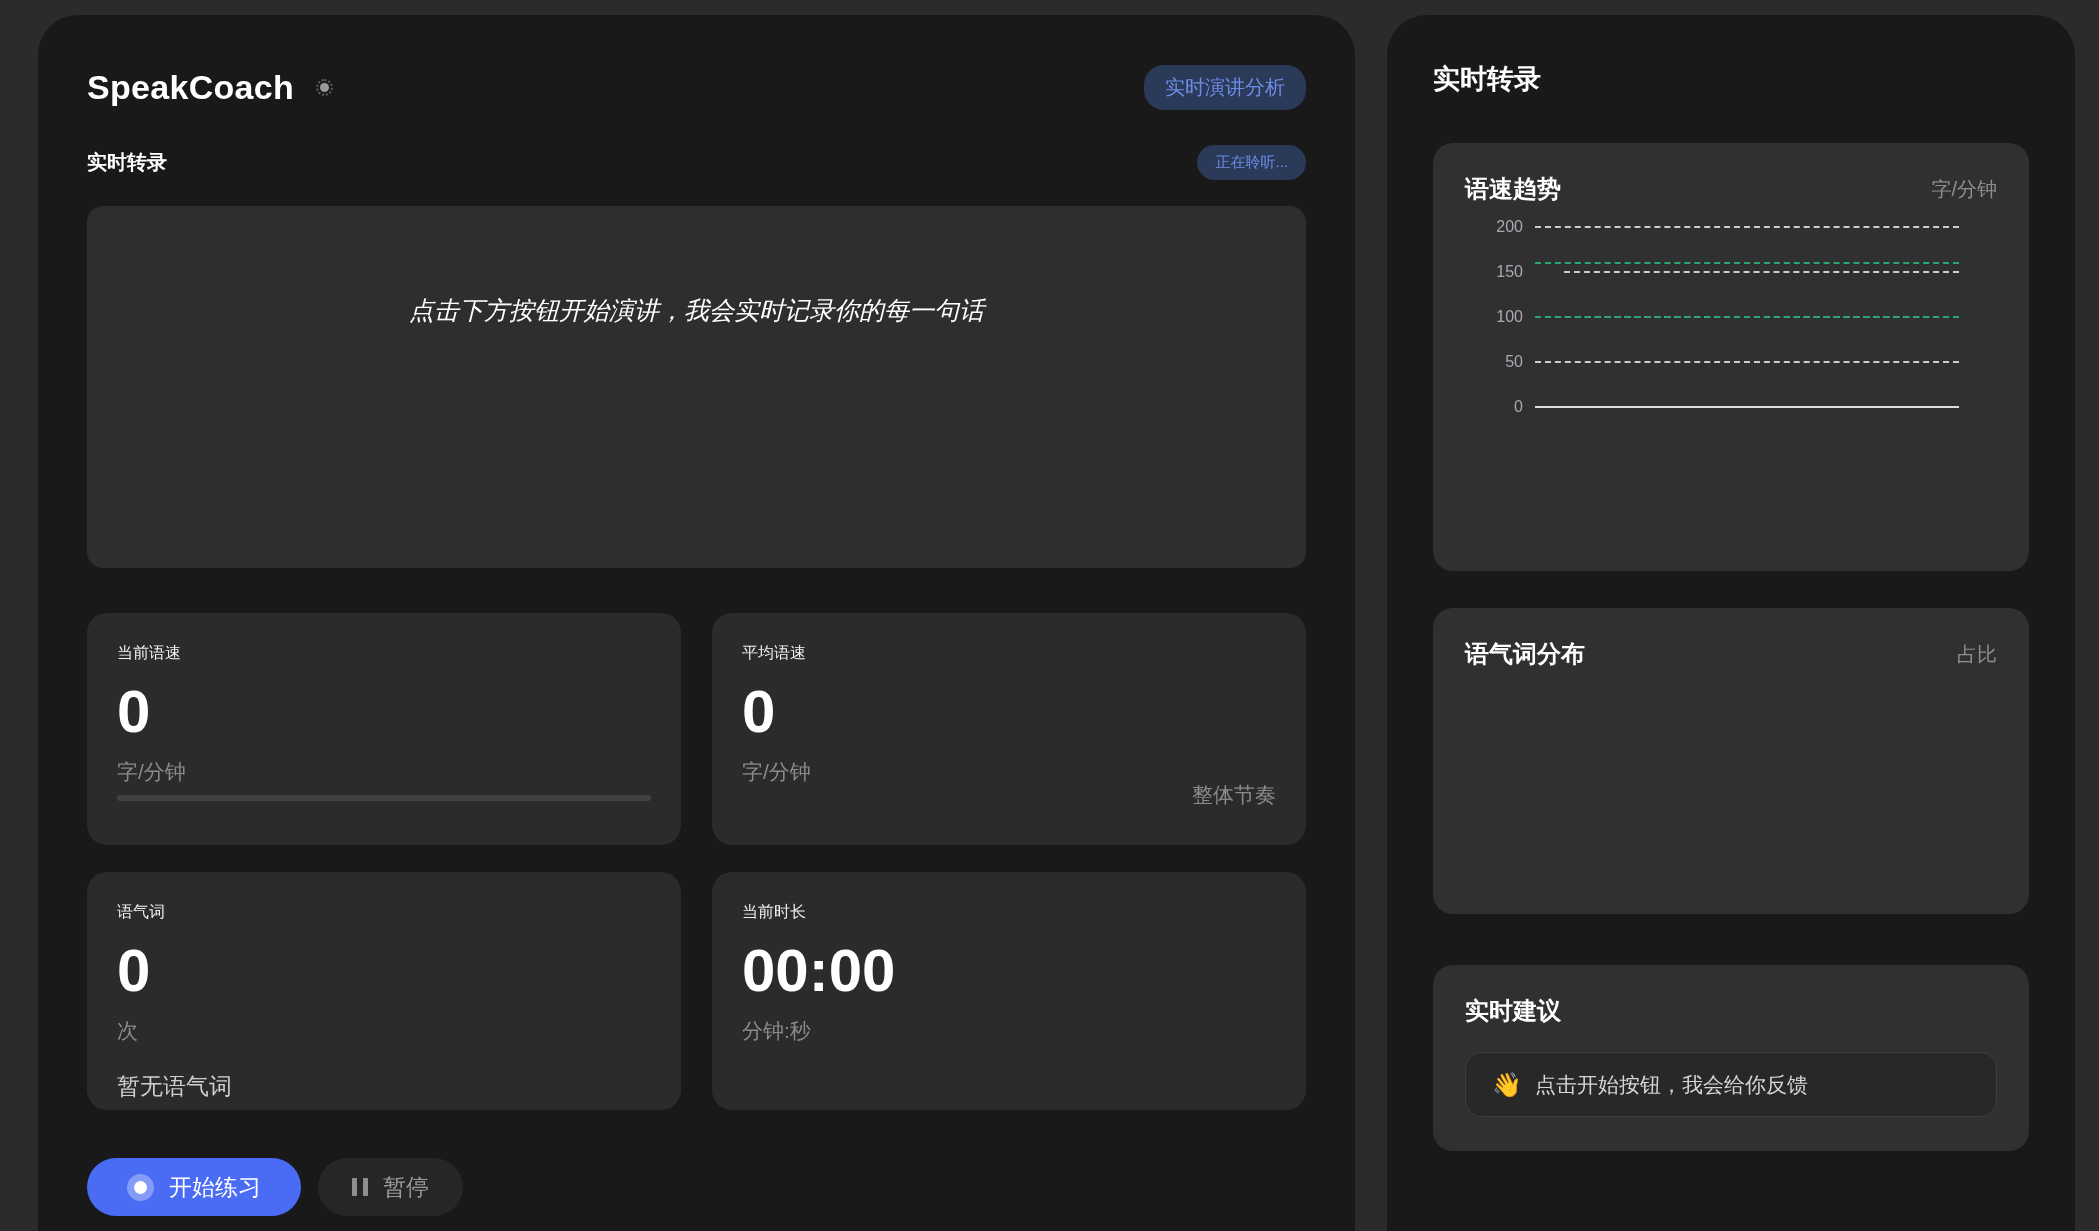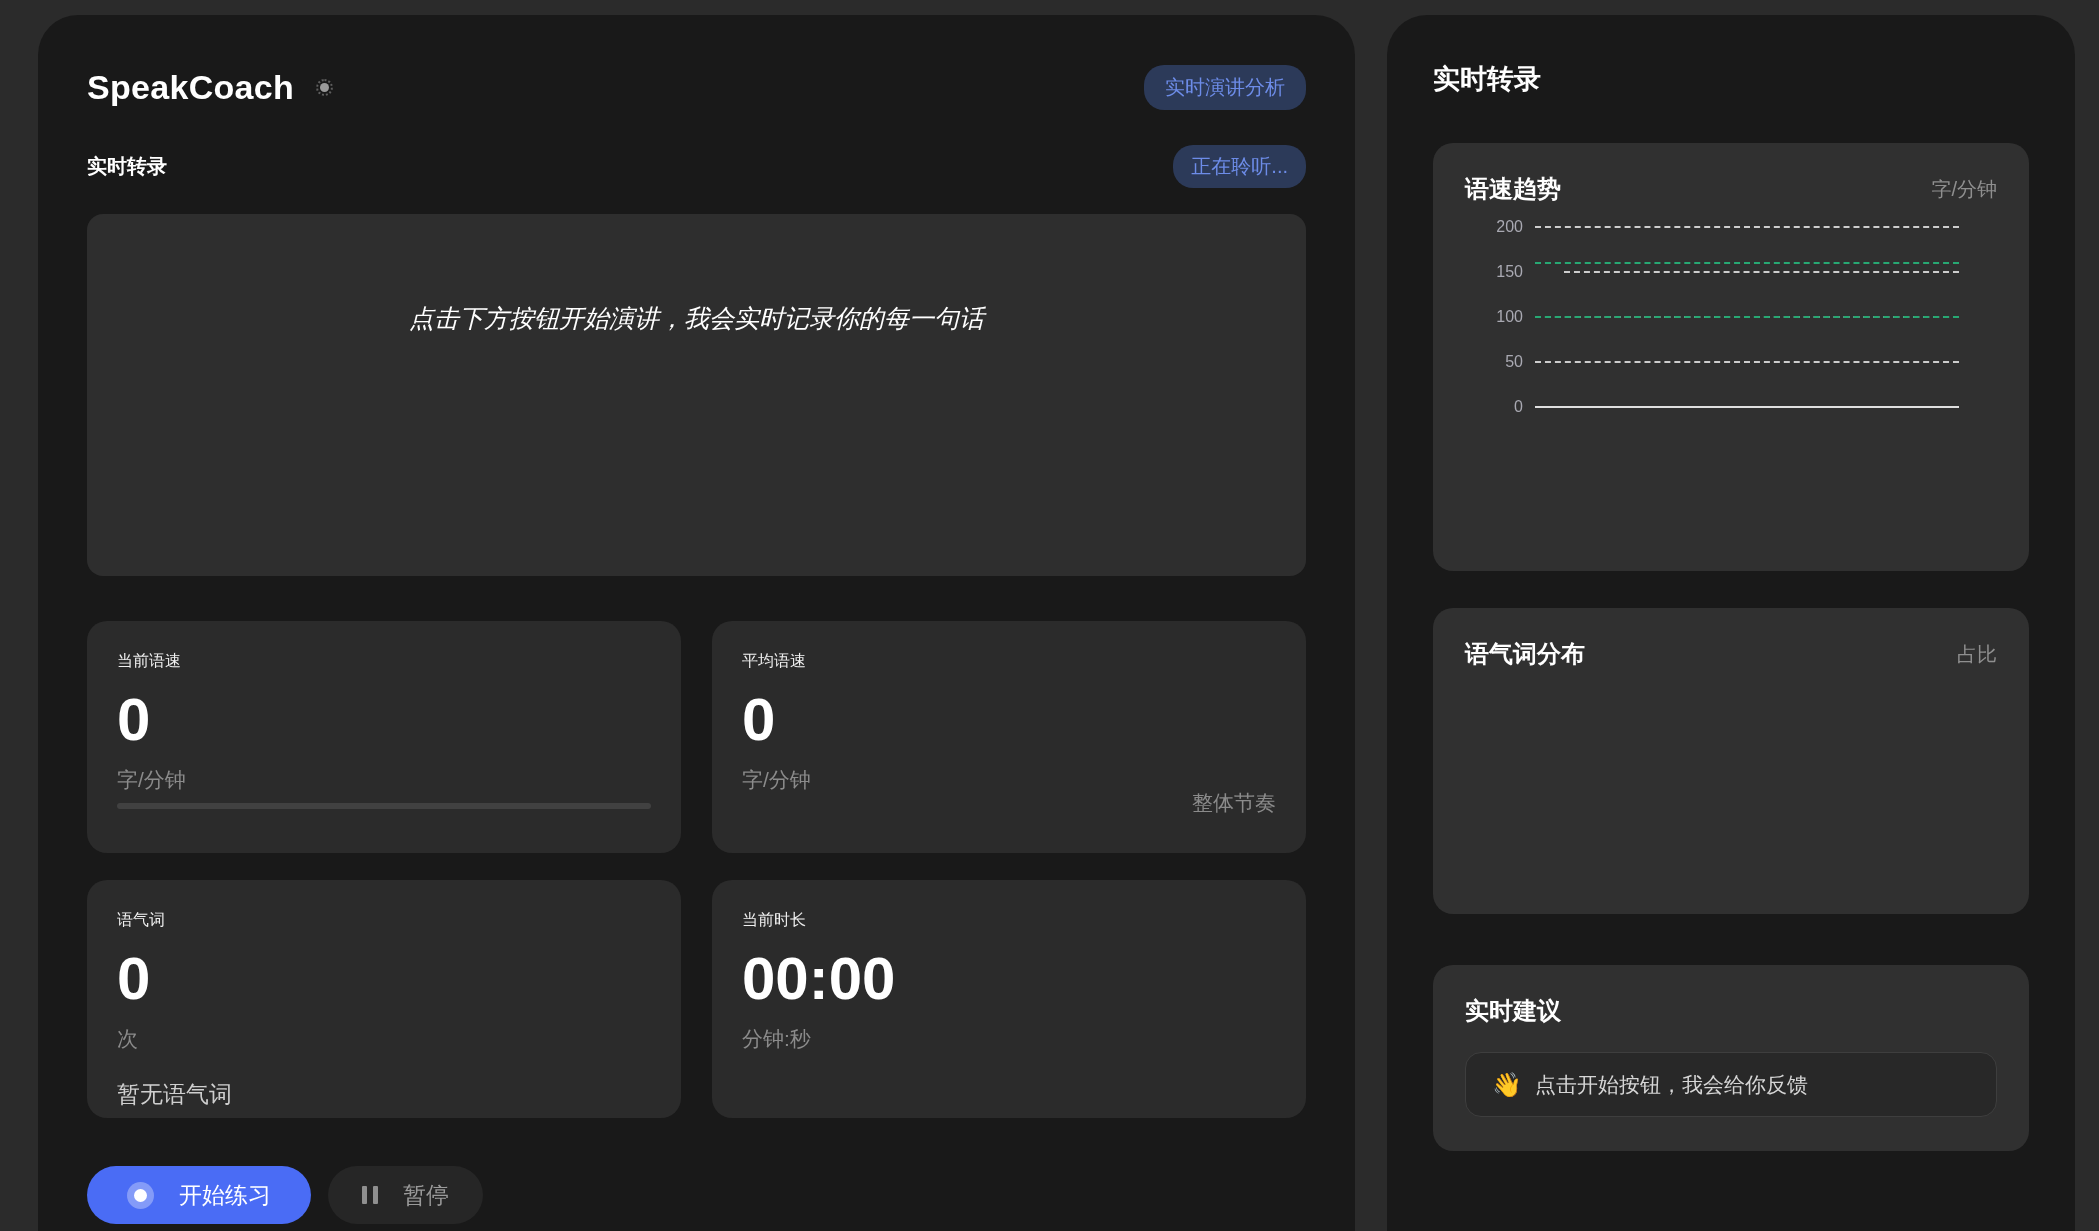--- a/index.html
+++ b/index.html
@@ -59,21 +59,21 @@
     color: var(--badge-text);
     font-size: 20px;
     padding: 9px 21px;
     border-radius: 20px;
     white-space: nowrap;
   }
 
   
   .section-row { margin-top: 34px; display: flex; align-items: center; justify-content: space-between; }
   .section-title { font-size: 20px; font-weight: bold; }
-  .listening-badge { font-size: 20px; padding: 8px 18px; }
+  .listening-badge { font-size: 15px; padding: 8px 18px; }
   .transcript-box {
     margin-top: 26px;
     height: 362px;
     background: var(--box-bg);
     border-radius: 16px;
     display: flex;
     justify-content: center;
     padding-top: 88px;
   }
   .transcript-placeholder {
@@ -106,21 +106,21 @@
     height: 6px; background: #414141; border-radius: 3px; overflow: hidden;
   }
   .progress-fill { height: 100%; width: 0%; background: var(--accent-blue); border-radius: 3px; }
   .stat-footnote { position: absolute; right: 30px; bottom: 36px; font-size: 21px; color: var(--text-dim); }
   .stat-note { margin-top: 26px; font-size: 23px; color: #cfcfcf; }
 
   
   .controls { margin-top: 48px; display: flex; gap: 17px; }
   .btn {
     height: 58px; border: none; border-radius: 29px;
-    display: inline-flex; align-items: center; justify-content: center; gap: 25px;
+    display: inline-flex; align-items: center; justify-content: center; gap: 15px;
     font-size: 23px; cursor: pointer;
     font-family: inherit;
   }
   .btn-start { background: var(--accent-blue); color: #ffffff; padding: 0 40px; font-weight: 500; }
   .record-icon {
     width: 27px; height: 27px; border-radius: 50%;
     background: rgba(255,255,255,0.32);
     display: flex; align-items: center; justify-content: center;
   }
   .record-icon span { width: 13px; height: 13px; background: #ffffff; border-radius: 50%; }

